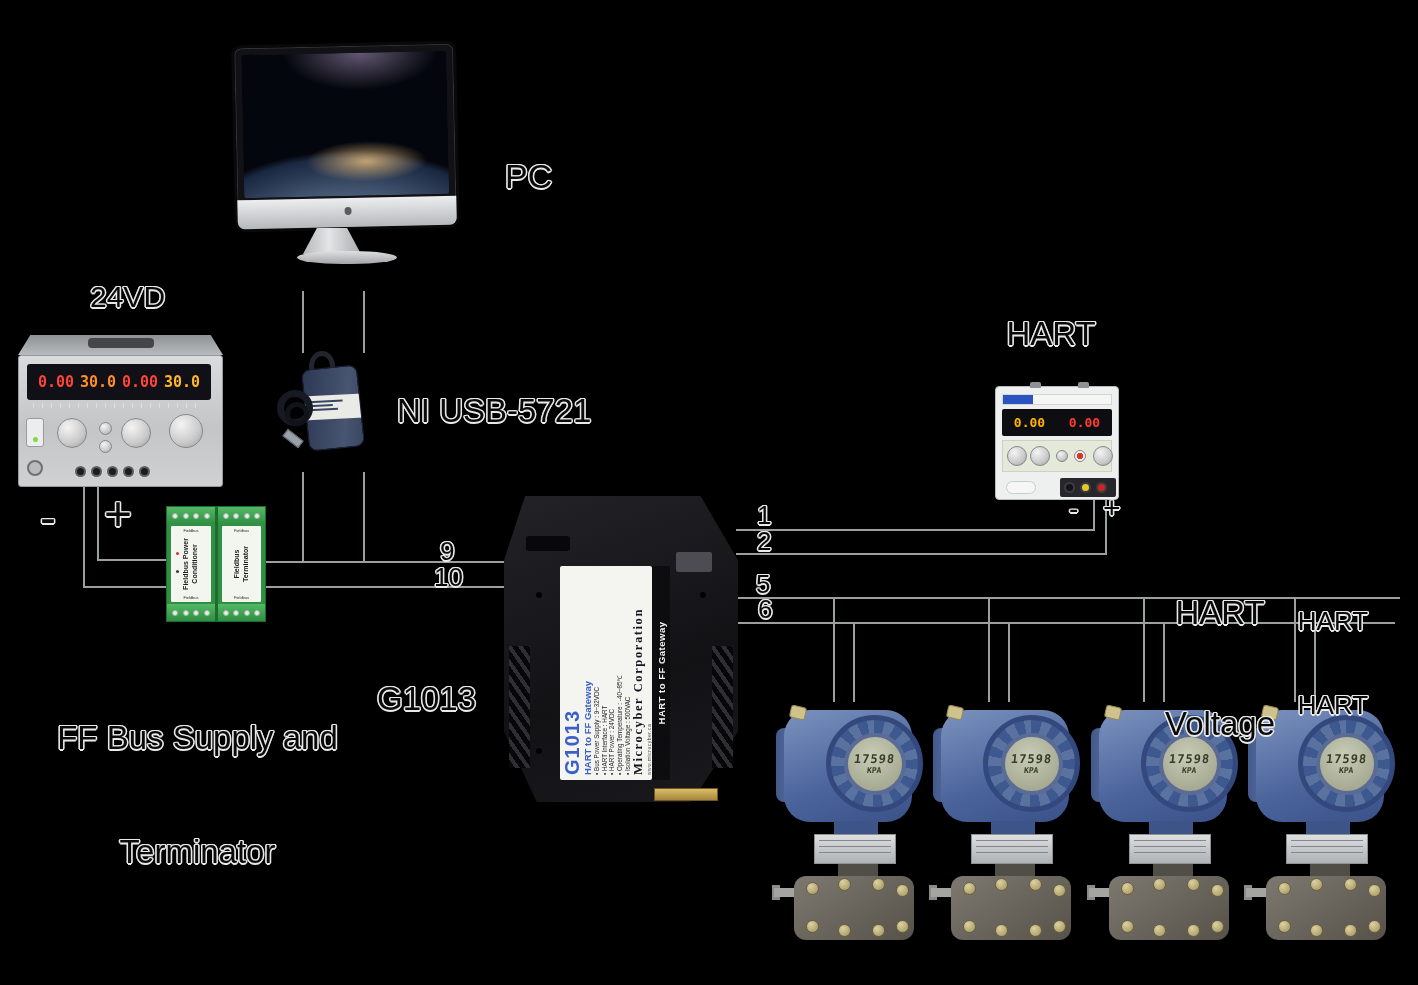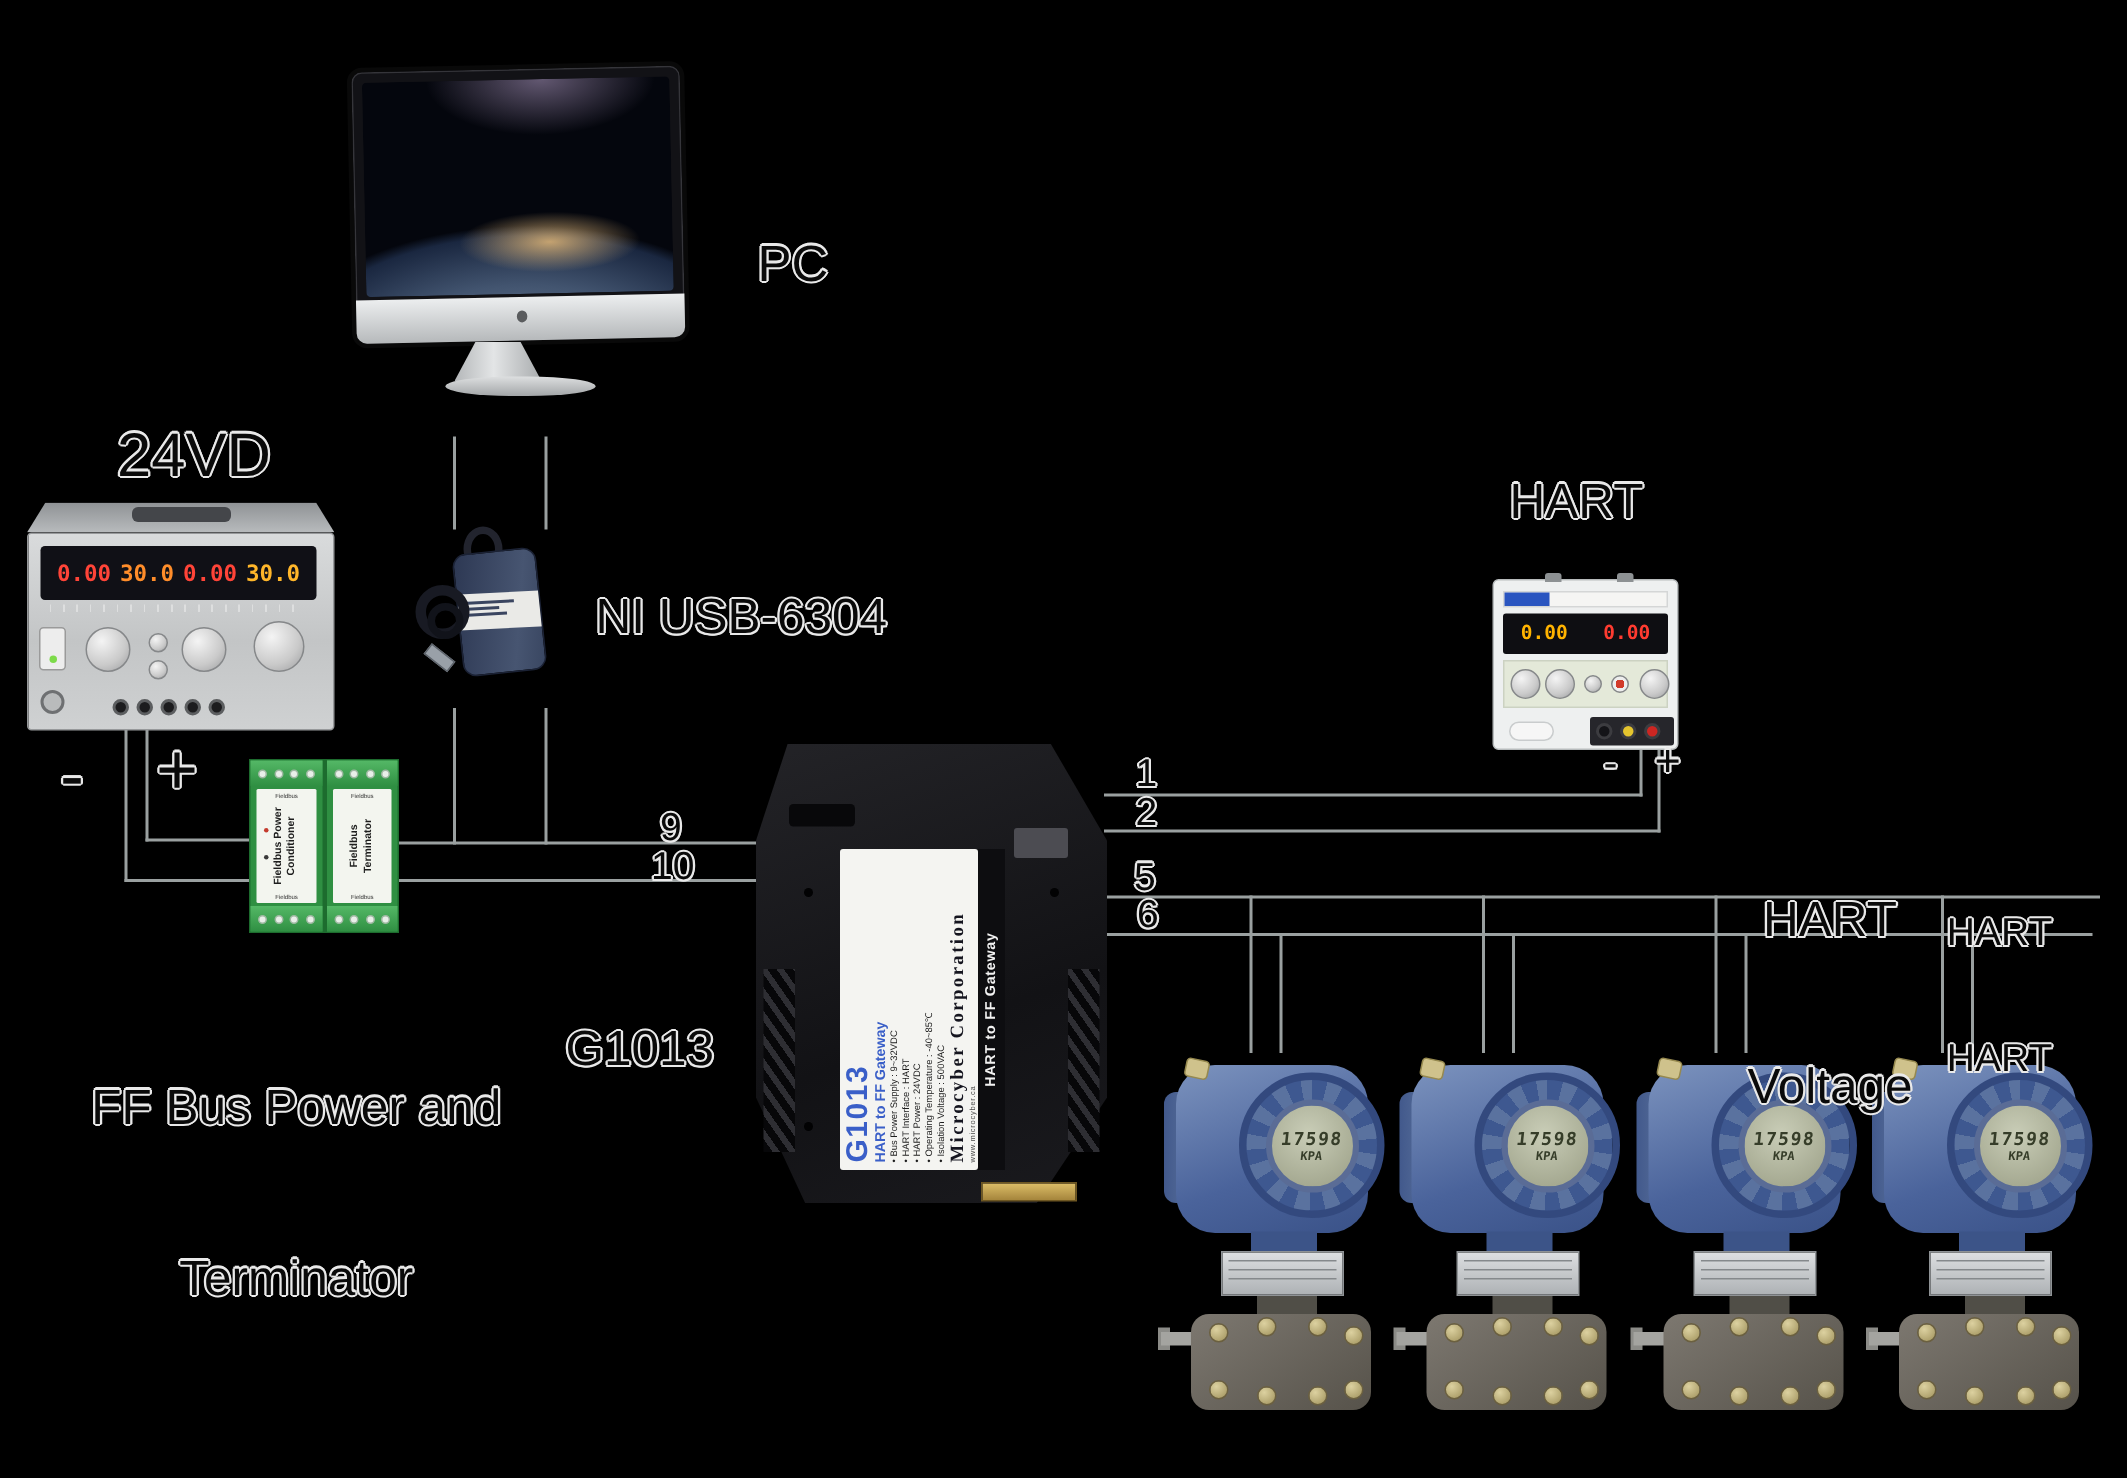--- a/index.html
+++ b/index.html
@@ -471,29 +471,29 @@
     <div class="tx-mbolt" style="left:78px;top:2px"></div>
       <div class="tx-mbolt" style="left:102px;top:8px"></div>
     <div class="tx-mbolt" style="left:12px;top:44px"></div>
       <div class="tx-mbolt" style="left:44px;top:48px"></div>
     <div class="tx-mbolt" style="left:78px;top:48px"></div>
       <div class="tx-mbolt" style="left:102px;top:44px"></div>
   </div>
 </div>
 
 <div class="olabel" style="left:505px;top:158px;font-size:34px">PC</div>
-<div class="olabel" style="left:78px;top:281px;font-size:41px">24VD</div>
-<div class="olabel" style="left:397px;top:393px;font-size:33px">NI USB-6304</div>
+<div class="olabel" style="left:90px;top:281px;font-size:30px">24VD</div>
+<div class="olabel" style="left:397px;top:393px;font-size:33px">NI USB-5721</div>
 
 <div class="olabel center" style="left:945px;top:241px;width:212px;font-size:33px;line-height:37px">
   <div>HART</div>
 </div>
 
 <div class="olabel center" style="left:55px;top:643px;width:285px;font-size:33px;line-height:38px">
-  <div>FF Bus Power and</div>
+  <div>FF Bus Supply and</div>
   <div>Terminator</div>
 </div>
 
 <div class="olabel" style="left:377px;top:681px;font-size:33px">G1013</div>
 
 <div class="olabel center" style="left:1150px;top:520px;width:140px;font-size:33px;line-height:37px">
   <div>HART</div>
   <div>Voltage</div>
 </div>
 

